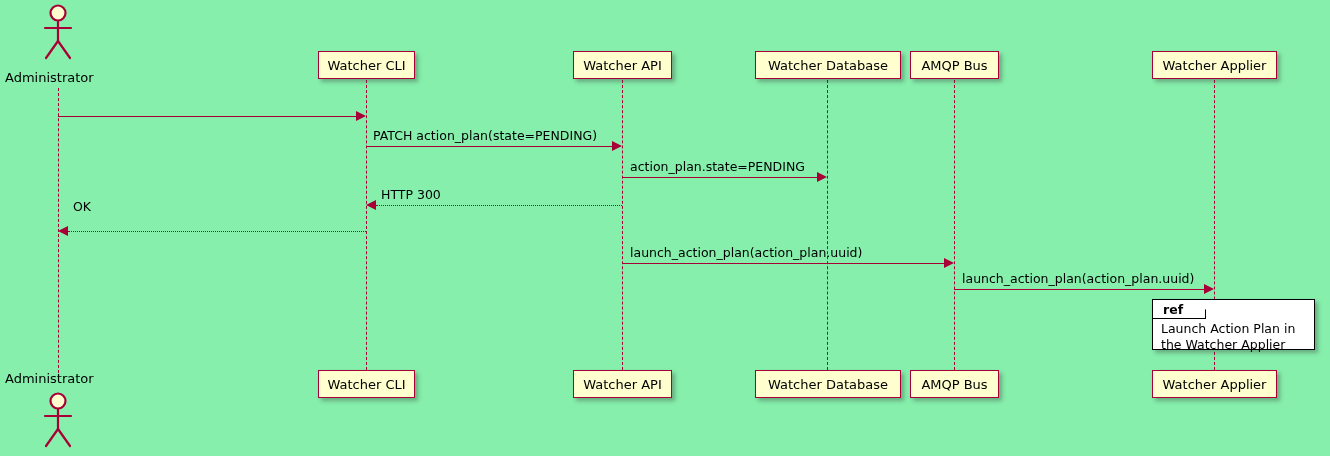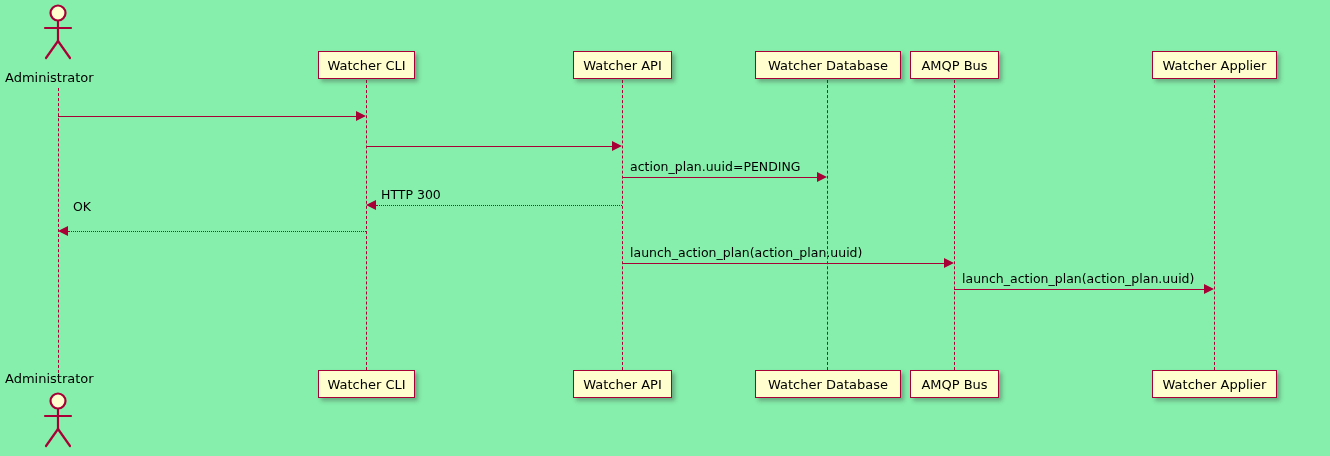--- a/index.html
+++ b/index.html
@@ -160,37 +160,42 @@
 
   <div class="participant" style="left:318px;  top:370px; width:97px;">Watcher CLI</div>
   <div class="participant" style="left:573px;  top:370px; width:99px;">Watcher API</div>
   <div class="participant" style="left:755px;  top:370px; width:146px;">Watcher Database</div>
   <div class="participant" style="left:910px;  top:370px; width:89px;">AMQP Bus</div>
   <div class="participant" style="left:1152px; top:370px; width:125px;">Watcher Applier</div>
 
   <div class="msg-line" style="left:58px; top:116px; width:300px;"></div>
   <div class="arrow-head right" style="left:356px; top:111px;"></div>
 
+  <div class="msg-text" style="left:373px; top:130px;">PATCH action_plan(state=PENDING)</div>
   <div class="msg-line" style="left:366px; top:146px; width:248px;"></div>
   <div class="arrow-head right" style="left:612px; top:141px;"></div>
 
-  <div class="msg-text" style="left:630px; top:161px;">action_plan.uuid=PENDING</div>
+  <div class="msg-text" style="left:630px; top:161px;">action_plan.state=PENDING</div>
   <div class="msg-line" style="left:622px; top:177px; width:197px;"></div>
   <div class="arrow-head right" style="left:817px; top:172px;"></div>
 
   <div class="msg-text" style="left:381px; top:189px;">HTTP 300</div>
   <div class="msg-line dotted" style="left:376px; top:205px; width:246px;"></div>
   <div class="arrow-head left" style="left:366px; top:200px;"></div>
 
   <div class="msg-text" style="left:73px; top:201px;">OK</div>
   <div class="msg-line dotted" style="left:68px; top:231px; width:298px;"></div>
   <div class="arrow-head left" style="left:58px; top:226px;"></div>
 
   <div class="msg-text" style="left:630px; top:247px;">launch_action_plan(action_plan.uuid)</div>
   <div class="msg-line" style="left:622px; top:263px; width:324px;"></div>
   <div class="arrow-head right" style="left:944px; top:258px;"></div>
 
   <div class="msg-text" style="left:962px; top:273px;">launch_action_plan(action_plan.uuid)</div>
   <div class="msg-line" style="left:954px; top:289px; width:252px;"></div>
   <div class="arrow-head right" style="left:1204px; top:284px;"></div>
 
+  <div class="ref-box" style="left:1152px; top:299px; width:163px; height:51px;">
+    <div class="ref-tab">ref</div>
+    <div class="ref-body">Launch Action Plan in the Watcher Applier</div>
+  </div>
 
 </div>
 
 </body></html>

